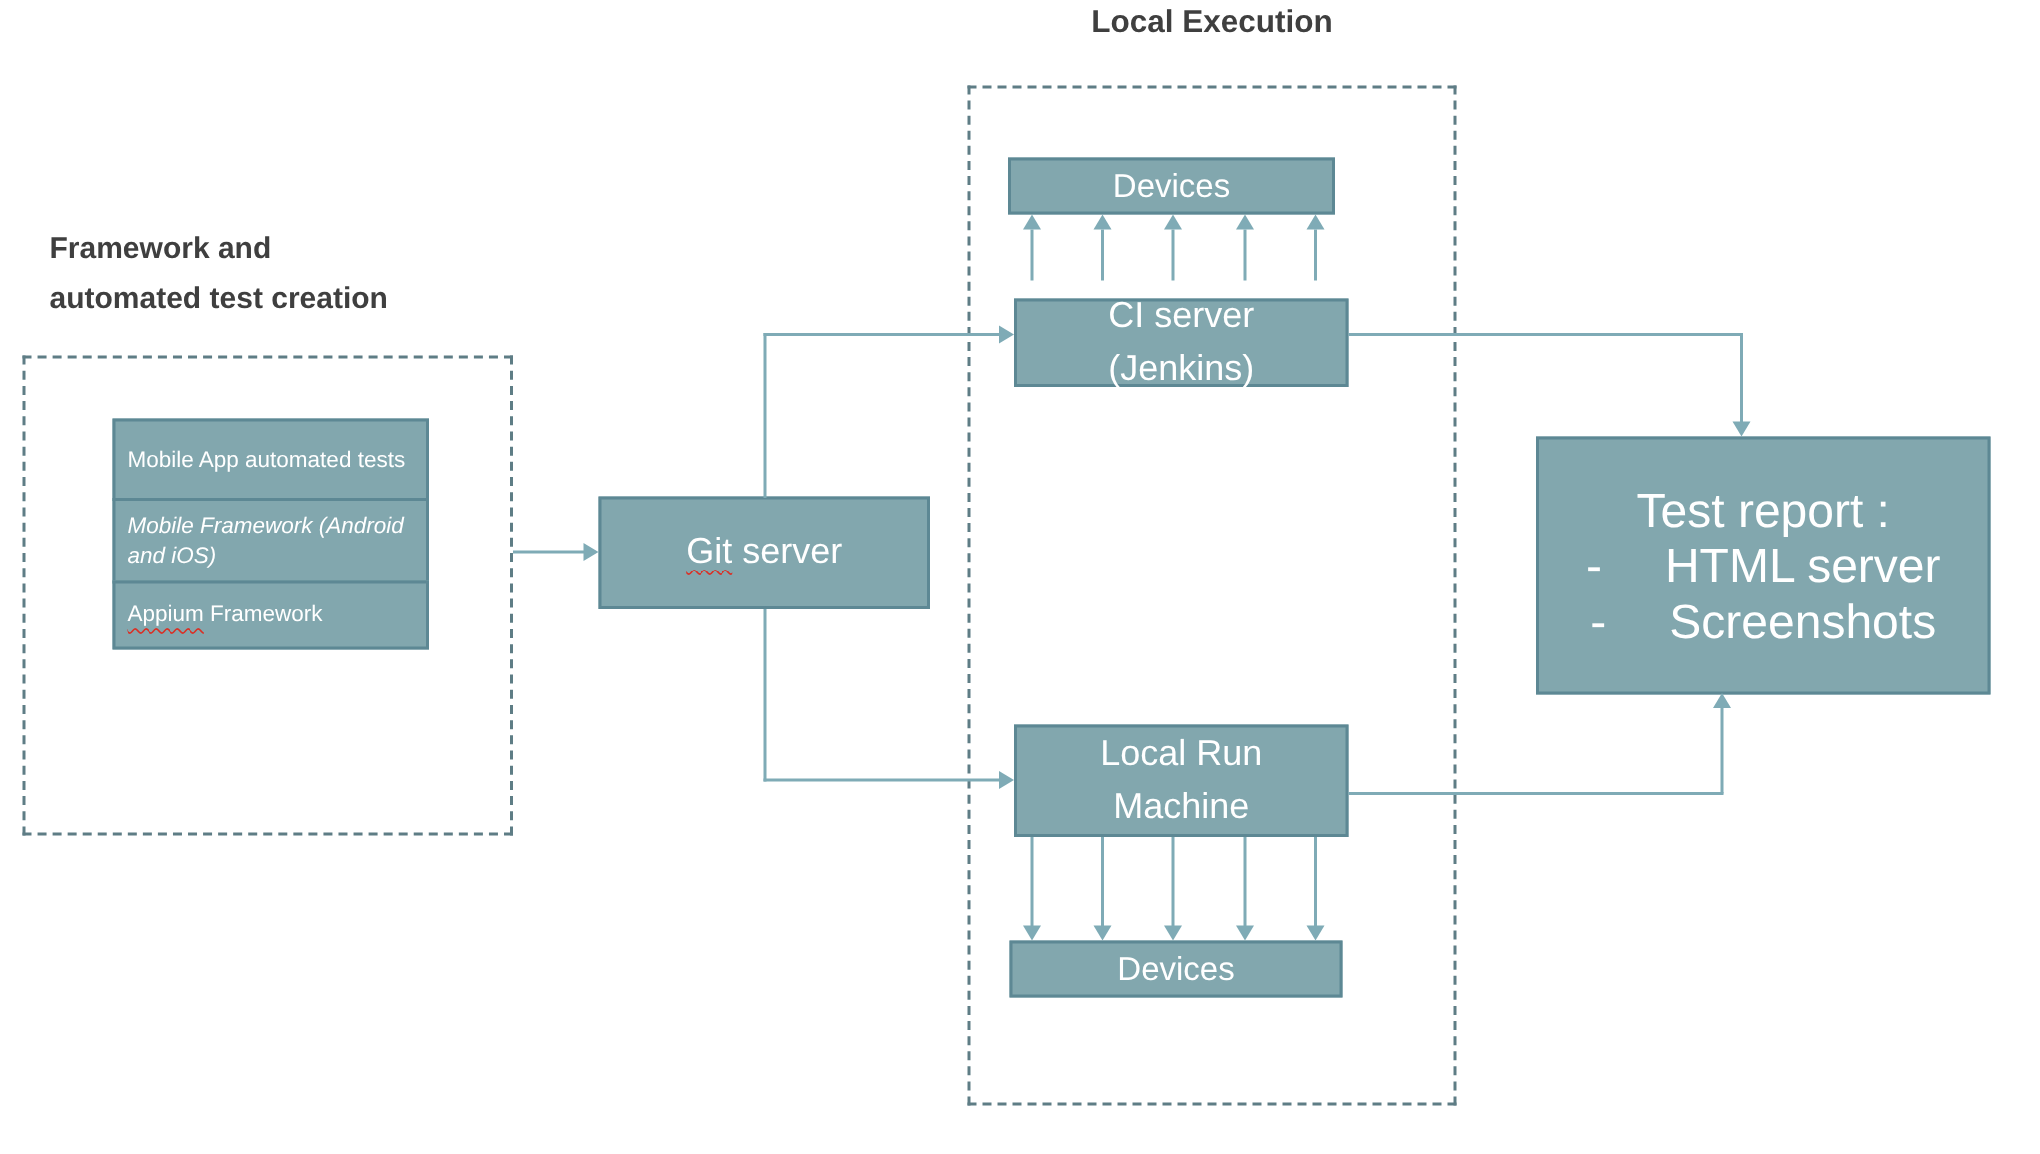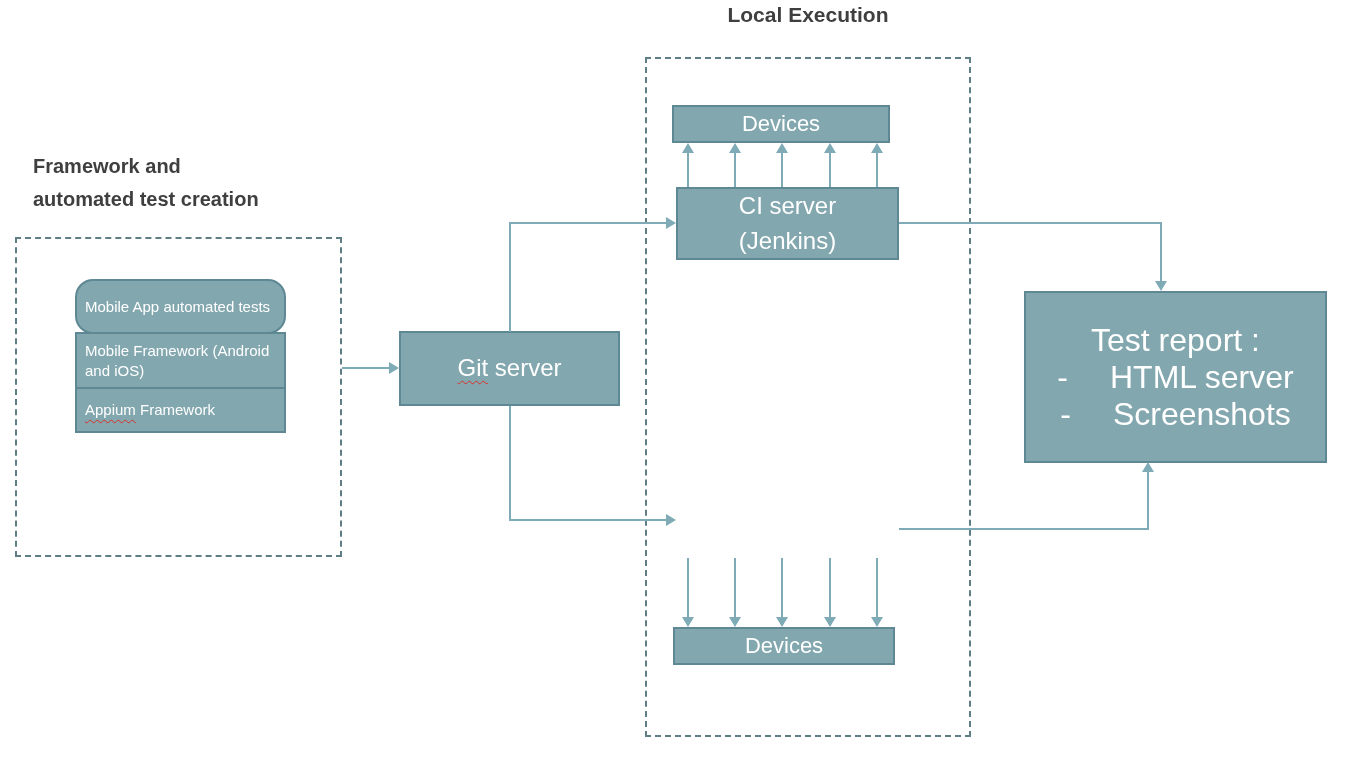--- a/index.html
+++ b/index.html
@@ -46,43 +46,47 @@
 
 <div id="canvas">
 
   <div class="heading" style="left:645px;top:3px;width:326px;text-align:center;font-size:21px;">Local Execution</div>
   <div class="heading" style="left:33px;top:150px;width:300px;font-size:20px;line-height:1.65;">Framework and
 automated test creation</div>
 
   <div class="dashed-group" style="left:15px;top:237px;width:327px;height:320px;"></div>
   <div class="dashed-group" style="left:645px;top:57px;width:326px;height:680px;"></div>
 
-  <div class="node left-align small-label" style="left:75px;top:279px;width:211px;height:55px;border-radius:18px;">
+  <div class="node left-align small-label" style="left:75px;top:279px;width:211px;height:55px;">
     <span>Mobile App automated tests</span>
   </div>
-  <div class="node left-align small-label" style="left:75px;top:332px;width:211px;height:57px;">
+  <div class="node left-align small-label" style="left:75px;top:332px;width:211px;height:57px;font-style:italic;">
     <span>Mobile Framework (Android and iOS)</span>
   </div>
   <div class="node left-align small-label" style="left:75px;top:387px;width:211px;height:46px;">
     <span><span class="misspelled">Appium</span><span> Framework</span></span>
   </div>
 
   <div class="node big-label" style="left:399px;top:331px;width:221px;height:75px;">
     <span><span class="misspelled">Git</span><span> server</span></span>
   </div>
 
   <div class="node mid-label" style="left:672px;top:105px;width:218px;height:38px;">
     <span>Devices</span>
   </div>
 
-  <div class="node big-label" style="left:676px;top:187px;width:223px;height:73px;">
+  <div class="node big-label" style="left:676px;top:199px;width:223px;height:59px;">
     <span>CI server</span>
     <span>(Jenkins)</span>
   </div>
 
+  <div class="node big-label" style="left:676px;top:483px;width:223px;height:75px;">
+    <span>Local Run</span>
+    <span>Machine</span>
+  </div>
 
   <div class="node mid-label" style="left:673px;top:627px;width:222px;height:38px;">
     <span>Devices</span>
   </div>
 
   <div class="node" style="left:1024px;top:291px;width:303px;height:172px;">
     <div class="report-line">Test report :</div>
     <div class="report-line">
       <span class="report-bullet">-</span>
       <span>HTML server</span>

